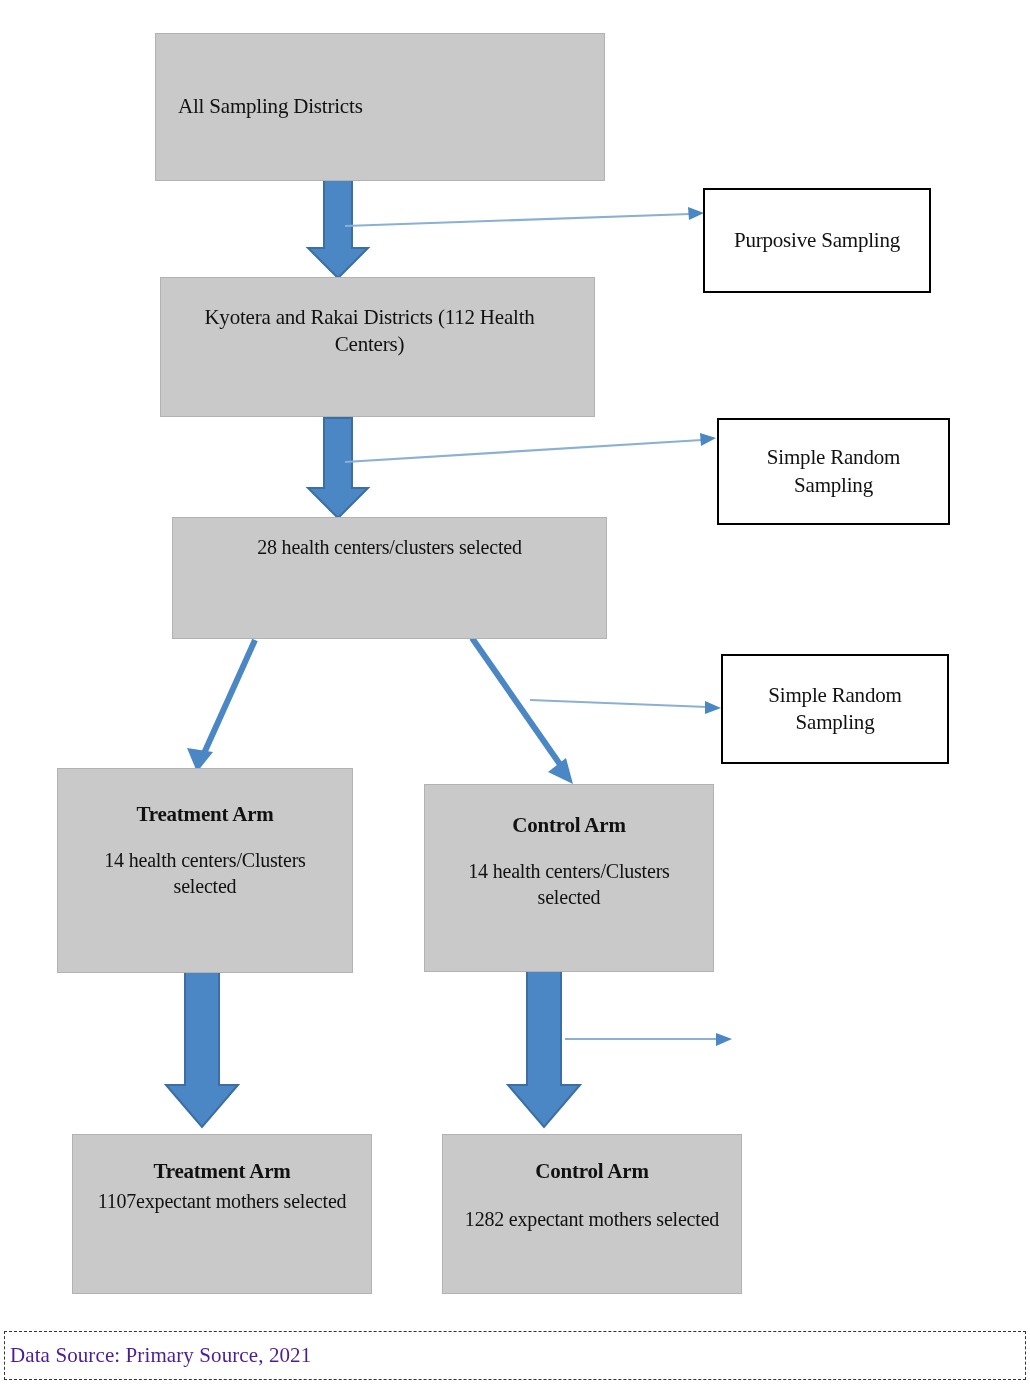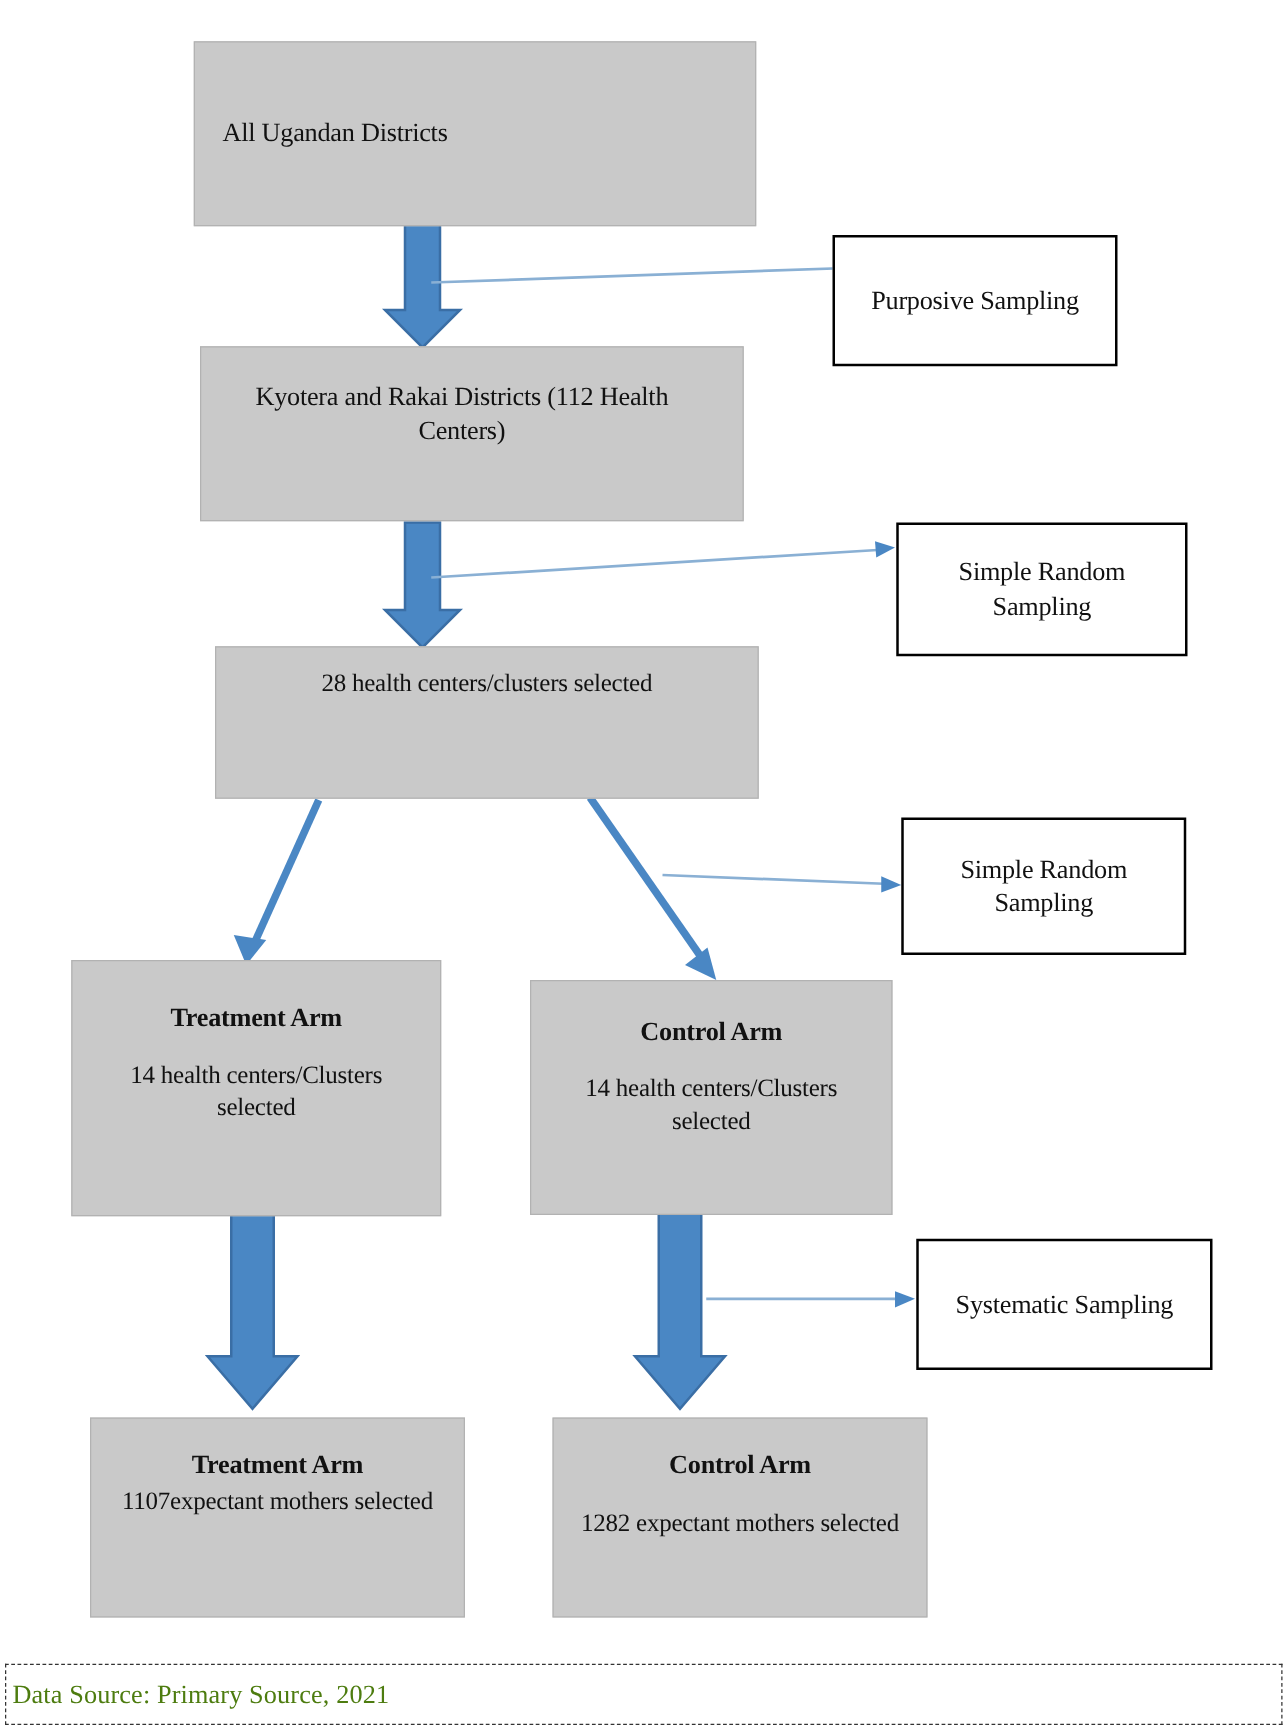--- a/index.html
+++ b/index.html
@@ -63,21 +63,21 @@
     pointer-events: none;
   }
   .footer {
     position: absolute;
     box-sizing: border-box;
     border: 1px dashed #333333;
     background: #ffffff;
     display: flex;
     align-items: center;
     padding-left: 5px;
-    color: #4d7c0f;
+    color: #4c1d95;
     font-size: 21px;
     letter-spacing: 0.1px;
   }
 </style>
 </head>
 <body>
 
 <div id="canvas">
 
   <svg class="svg-layer" viewBox="0 0 1030 1384" xmlns="http://www.w3.org/2000/svg">
@@ -103,21 +103,21 @@
 
     <polygon points="185,971 219,971 219,1085 238,1085 202,1127 166,1085 185,1085" fill="#4a87c4" stroke="#3a6ea5" stroke-width="2"></polygon>
 
     <polygon points="527,971 561,971 561,1085 580,1085 544,1127 508,1085 527,1085" fill="#4a87c4" stroke="#3a6ea5" stroke-width="2"></polygon>
 
     <line x1="565" y1="1039" x2="718" y2="1039" stroke="#8ab0d4" stroke-width="2.2"></line>
     <polygon points="732,1039 716,1033 716,1046" fill="#4a87c4"></polygon>
   </svg>
 
   <div class="node left-align" style="left:155px; top:33px; width:450px; height:148px; justify-content:center; padding-left:22px;">
-    <div class="node-text" style="font-size:21px; text-align:left;">All Ugandan Districts</div>
+    <div class="node-text" style="font-size:21px; text-align:left;">All Sampling Districts</div>
   </div>
 
   <div class="node" style="left:160px; top:277px; width:435px; height:140px; justify-content:flex-start; padding:26px 50px 0 34px;">
     <div class="node-text" style="font-size:21px;">Kyotera and Rakai Districts (112 Health Centers)</div>
   </div>
 
   <div class="node" style="left:172px; top:517px; width:435px; height:122px; justify-content:flex-start; padding:16px 20px 0 20px;">
     <div class="node-text" style="font-size:20px;">28 health centers/clusters selected</div>
   </div>
 
@@ -134,33 +134,30 @@
   <div class="node" style="left:72px; top:1134px; width:300px; height:160px; justify-content:flex-start; padding:23px 14px 0 14px;">
     <div class="node-title" style="font-size:21px;">Treatment Arm</div>
     <div class="node-text" style="font-size:20px; margin-top:4px;">1107expectant mothers selected</div>
   </div>
 
   <div class="node" style="left:442px; top:1134px; width:300px; height:160px; justify-content:flex-start; padding:23px 14px 0 14px;">
     <div class="node-title" style="font-size:21px;">Control Arm</div>
     <div class="node-text" style="font-size:20px; margin-top:22px;">1282 expectant mothers selected</div>
   </div>
 
-  <div class="sampling-box" style="left:666px; top:188px; width:228px; height:105px; font-size:21px;text-align:center;">
+  <div class="sampling-box" style="left:703px; top:188px; width:228px; height:105px; font-size:21px;text-align:center;">
     <span>Purposive Sampling</span>
   </div>
 
   <div class="sampling-box" style="left:717px; top:418px; width:233px; height:107px; font-size:21px; padding:0 30px;">
     <span>Simple Random Sampling</span>
   </div>
 
   <div class="sampling-box" style="left:721px; top:654px; width:228px; height:110px; font-size:21px; padding:0 28px;">
     <span>Simple Random Sampling</span>
   </div>
 
-  <div class="sampling-box" style="left:733px; top:991px; width:237px; height:105px; font-size:21px;">
-    <span>Systematic Sampling</span>
-  </div>
 
   <div class="footer" style="left:4px; top:1331px; width:1022px; height:49px;">
     <span>Data Source: Primary Source, 2021</span>
   </div>
 
 </div>
 
 </body></html>

